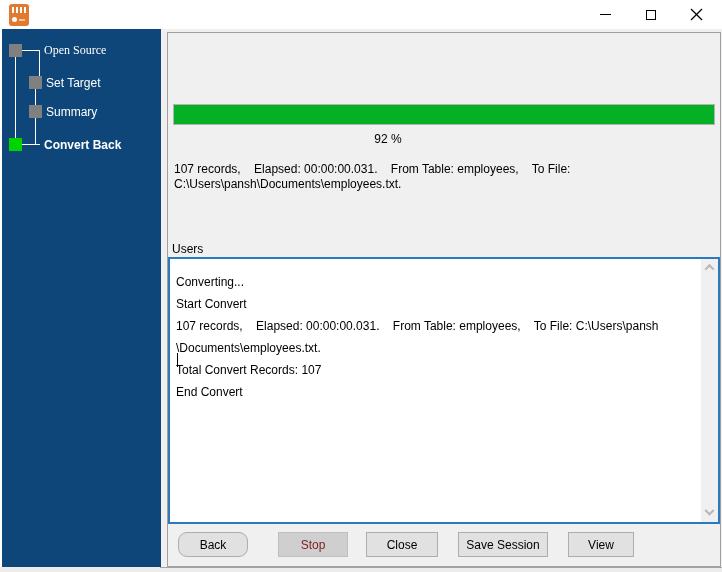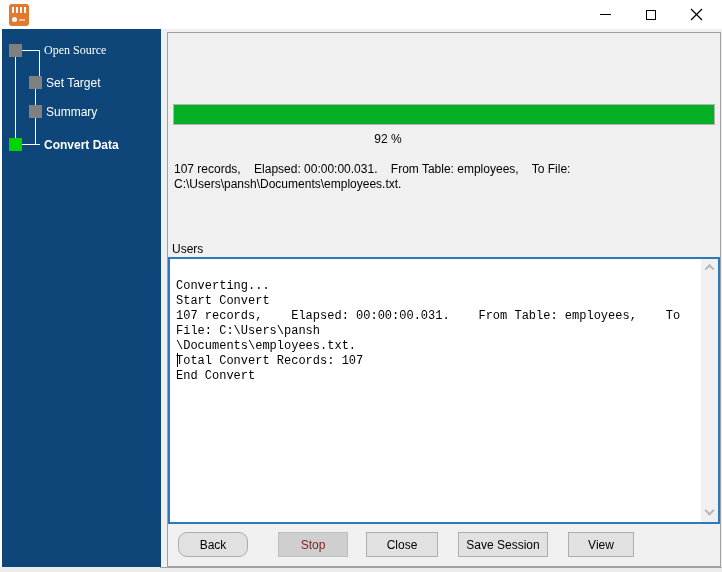--- a/index.html
+++ b/index.html
@@ -37,21 +37,21 @@
   .step-label.active { font-weight:bold; }
   
   .main-bg { position:absolute; left:161px; top:29px; width:561px; height:538px; background:#f0f0f0; }
   .panel { position:absolute; left:167px; top:32px; width:554px; height:535px; border:1px solid #a0a0a0; background:#f0f0f0; }
   .progress { position:absolute; left:5px; top:71px; width:542px; height:21px; border:1px solid #b2b2b2; background:#e6e6e6; }
   .progress-fill { height:100%; width:100%; background:#06b025; }
   .progress-label { position:absolute; left:0; top:99px; width:440px; text-align:center; font-size:12px; }
   .status { position:absolute; left:6px; top:129px; width:540px; line-height:15px; white-space:pre; }
   .output-label { position:absolute; left:4px; top:209px; }
   .output-box { position:absolute; left:0px; top:224px; width:552px; height:267px; background:#ffffff; border:2px solid #2a7ac0; }
-  .output-text { position:absolute; left:6px; top:20px; width:510px; line-height:15px; white-space:pre-wrap; word-break:break-all;font-family:Liberation Mono, monospace; }
+  .output-text { position:absolute; left:6px; top:12px; width:510px; line-height:22px; white-space:pre-wrap; word-break:break-all; }
   .caret { position:absolute; left:7px; top:94px; width:1px; height:14px; background:#000; }
   .scrollbar { position:absolute; top:0; right:0; bottom:0; width:17px; background:#f0f0f0; }
   .scroll-btn { position:absolute; left:0; width:17px; height:17px; display:flex; align-items:center; justify-content:center; }
   .scroll-up { top:0; } .scroll-down { bottom:0; }
   .chev { width:7px; height:7px; border-left:2px solid #b5b5b5; border-top:2px solid #b5b5b5; display:block; }
   .chev-up { transform:rotate(45deg) translate(1px,1px); }
   .chev-down { transform:rotate(225deg) translate(2px,2px); }
   
   .btn {
     position:absolute; top:499px; height:25px;
@@ -101,21 +101,21 @@
   <div class="tree-line" style="left:20px; top:115px; width:18px; height:1px;"></div>
 
   <div class="step-sq sq-gray" style="left:7px;  top:15px;"></div>
   <div class="step-sq sq-gray" style="left:27px; top:47px;"></div>
   <div class="step-sq sq-gray" style="left:27px; top:76px;"></div>
   <div class="step-sq sq-green" style="left:7px;  top:109px;"></div>
 
   <div class="step-label" style="left:42px; top:14px;font-family:Liberation Serif, serif;">Open Source</div>
   <div class="step-label" style="left:44px; top:47px;">Set Target</div>
   <div class="step-label" style="left:44px; top:76px;">Summary</div>
-  <div class="step-label active" style="left:42px; top:109px;">Convert Data</div>
+  <div class="step-label active" style="left:42px; top:109px;">Convert Back</div>
 </div>
 
 <div class="main-bg"></div>
 <div class="panel">
 
   <div class="progress">
     <div class="progress-fill"></div>
   </div>
   <div class="progress-label">92 %</div>
 

